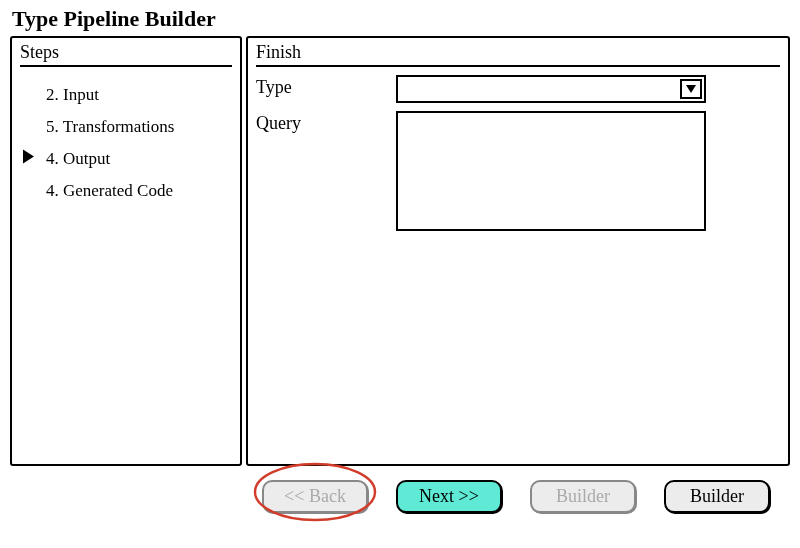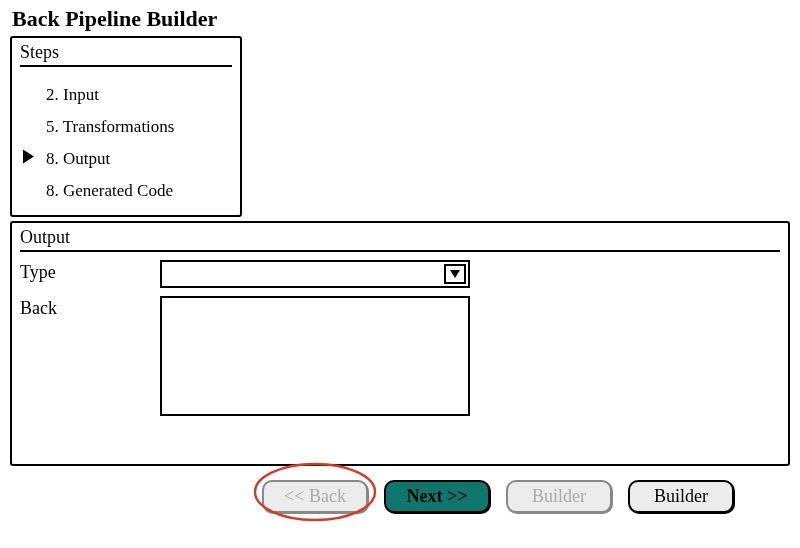--- a/index.html
+++ b/index.html
@@ -17,21 +17,20 @@
     }
     .title {
       font-size: 22px;
       font-weight: bold;
       margin: 0 0 4px 2px;
     }
     .wizard {
       display: flex;
       gap: 4px;
       height: 430px;
-      flex-direction: column;
     }
     .panel {
       border: 2px solid #000;
       border-radius: 3px;
       background: #fff;
       padding: 4px 8px 8px 8px;
       position: relative;
     }
     .steps-panel {
       width: 232px;
@@ -100,21 +99,21 @@
     }
     .query-box {
       flex: 1;
       max-width: 310px;
       border: 2px solid #000;
       height: 120px;
       background: #fff;
     }
     .button-row {
       display: flex;
-      gap: 16px;
+      gap: 28px;
       padding: 14px 0 0 252px;
       position: relative;
     }
     .btn {
       font-family: inherit;
       font-size: 18px;
       padding: 4px 18px;
       border: 2px solid #000;
       border-radius: 10px;
       background: #ececec;
@@ -123,82 +122,82 @@
       min-width: 106px;
       text-align: center;
     }
     .btn.disabled {
       color: #aaa;
       border-color: #888;
       box-shadow: 1px 1px 0 #888;
       cursor: default;
     }
     .btn-primary {
-      background: #0f766e;
-      font-weight: bold;
+      background: #5eead4;
+      font-weight: normal;
     }
     .circle-annotate {
       position: absolute;
       left: 230px;
       top: -8px;
       width: 150px;
       height: 68px;
       pointer-events: none;
     }
   </style>
 </head>
 <body>
 
-<h1 class="title">Back Pipeline Builder</h1>
+<h1 class="title">Type Pipeline Builder</h1>
 
 <div class="wizard">
 
   <div class="panel steps-panel">
     <div class="panel-header">Steps</div>
     <ul class="steps-list">
       <li>
         
         <span>2. Input</span>
       </li>
       <li>
         
         <span>5. Transformations</span>
       </li>
       <li class="current">
         <span class="pointer">
           <svg width="14" height="16" viewBox="0 0 14 16">
               <polygon points="1,1 12,8 1,15" fill="#000"></polygon>
             </svg>
         </span>
-        <span>8. Output</span>
+        <span>4. Output</span>
       </li>
       <li>
         
-        <span>8. Generated Code</span>
+        <span>4. Generated Code</span>
       </li>
     </ul>
   </div>
 
   <div class="panel main-panel">
-    <div class="panel-header">Output</div>
+    <div class="panel-header">Finish</div>
 
     <div class="form-row">
       <div class="form-label">Type</div>
       <div class="type-select">
         <span></span>
         <div class="dropdown-btn">
           <svg width="12" height="10" viewBox="0 0 12 10">
             <polygon points="1,1 11,1 6,9" fill="#000"></polygon>
           </svg>
         </div>
       </div>
     </div>
 
     <div class="form-row">
-      <div class="form-label">Back</div>
+      <div class="form-label">Query</div>
       <div class="query-box"></div>
     </div>
   </div>
 
 </div>
 
 <div class="button-row">
   <svg class="circle-annotate" viewBox="0 0 150 68">
     <ellipse cx="75" cy="34" rx="60" ry="28" fill="none" stroke-width="2.5" stroke="#d23c2a"></ellipse>
   </svg>

